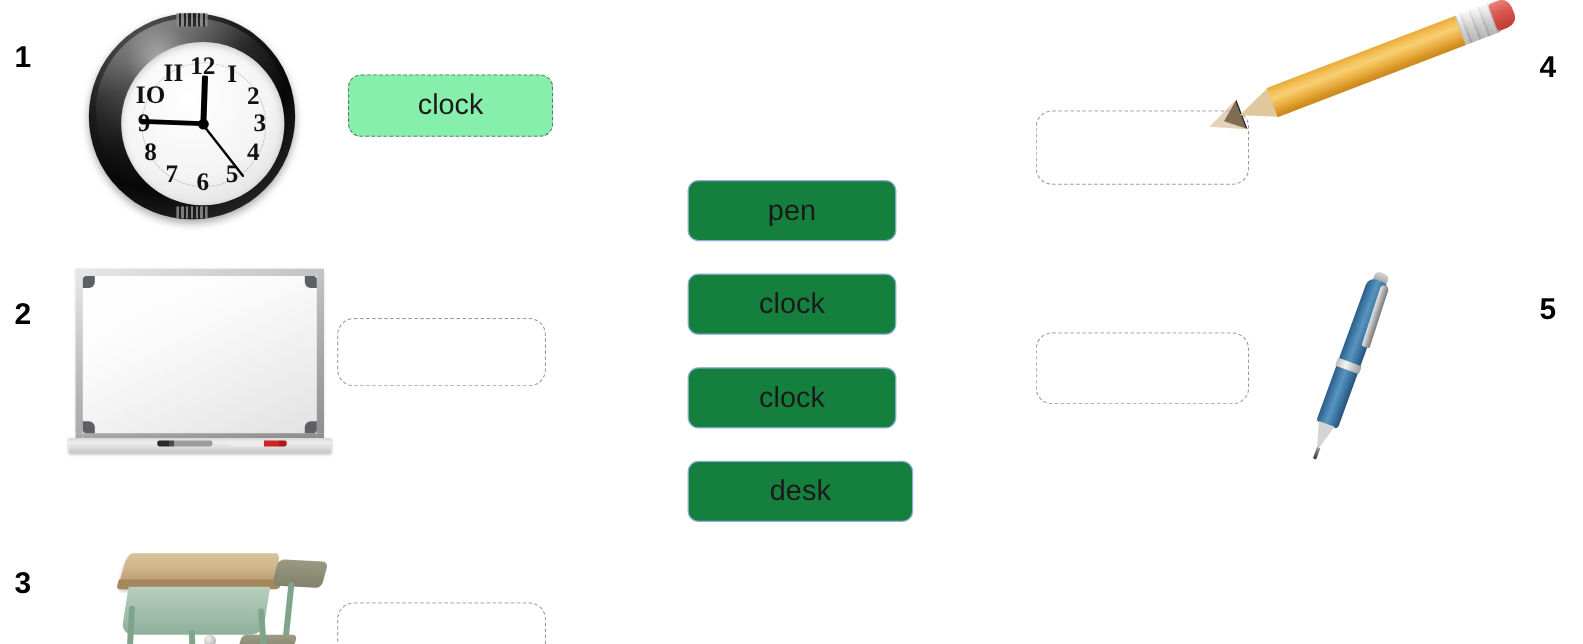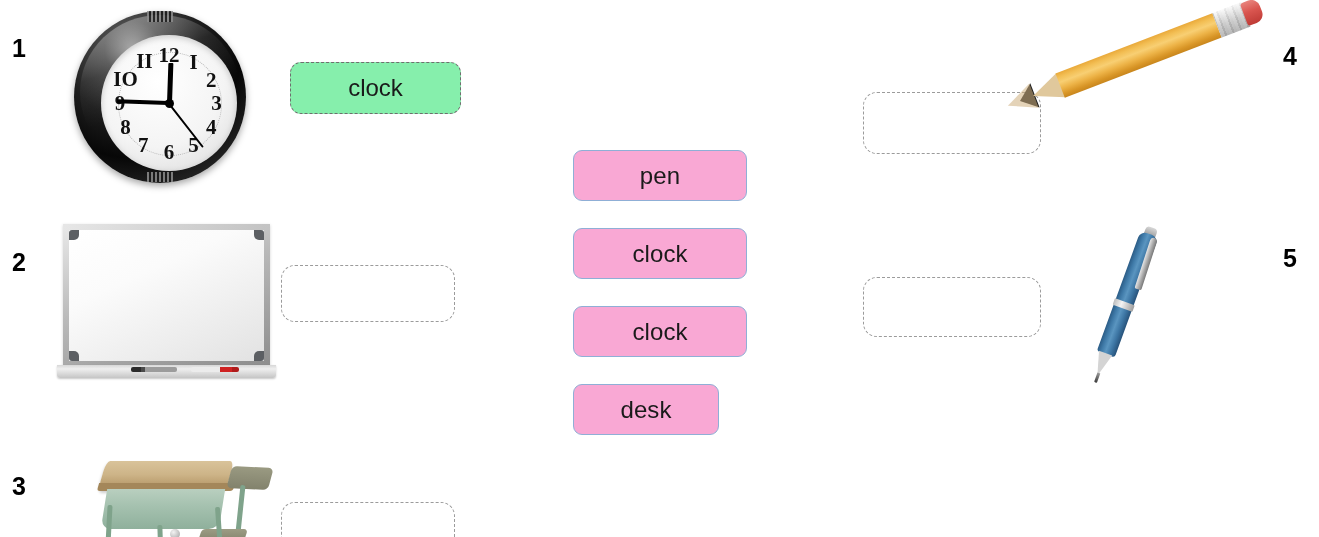--- a/index.html
+++ b/index.html
@@ -29,21 +29,21 @@
     font-size: 25px;
     font-weight: bold;
     color: #000000;
     line-height: 1;
     user-select: none;
   }
 
   
   .word-chip {
     box-sizing: border-box;
-    background: #f9a8d4;
+    background: #15803d;
     border: 1px solid #8fafd6;
     border-radius: 9px;
     display: flex;
     align-items: center;
     justify-content: center;
     font-size: 24px;
     color: #1a1a1a;
     letter-spacing: .1px;
     cursor: pointer;
   }
@@ -440,21 +440,21 @@
   <div class="abs" style="left:573px; top:150px;">
     <div class="word-chip" style="width:174px; height:51px;">
       <span>pen</span>
     </div>
     <div class="word-chip" style="width:174px; height:51px; margin-top:27px;">
       <span>clock</span>
     </div>
     <div class="word-chip" style="width:174px; height:51px; margin-top:27px;">
       <span>clock</span>
     </div>
-    <div class="word-chip" style="width:146px; height:51px; margin-top:27px;">
+    <div class="word-chip" style="width:188px; height:51px; margin-top:27px;">
       <span>desk</span>
     </div>
   </div>
 
   <div class="abs item-number" style="left:1283px; top:44px;">4</div>
 
   <div class="abs drop-zone" style="left:863px; top:92px; width:178px; height:62px;">
     <span></span>
   </div>
 

